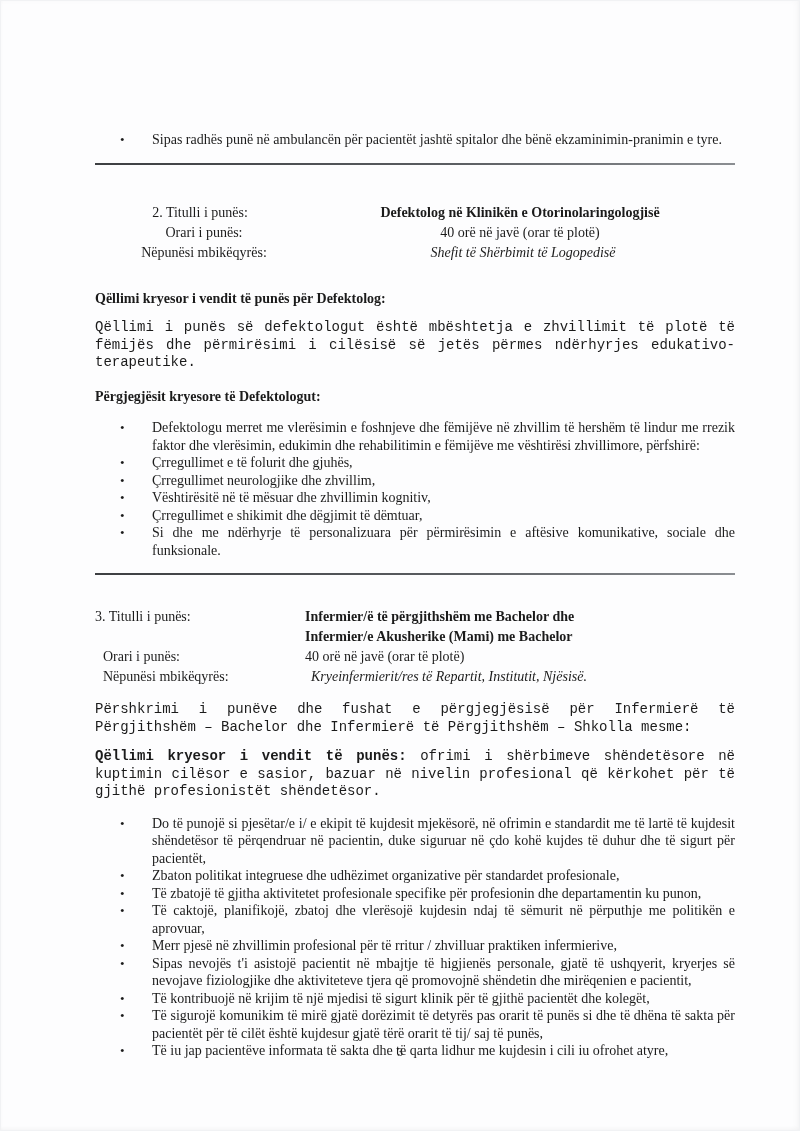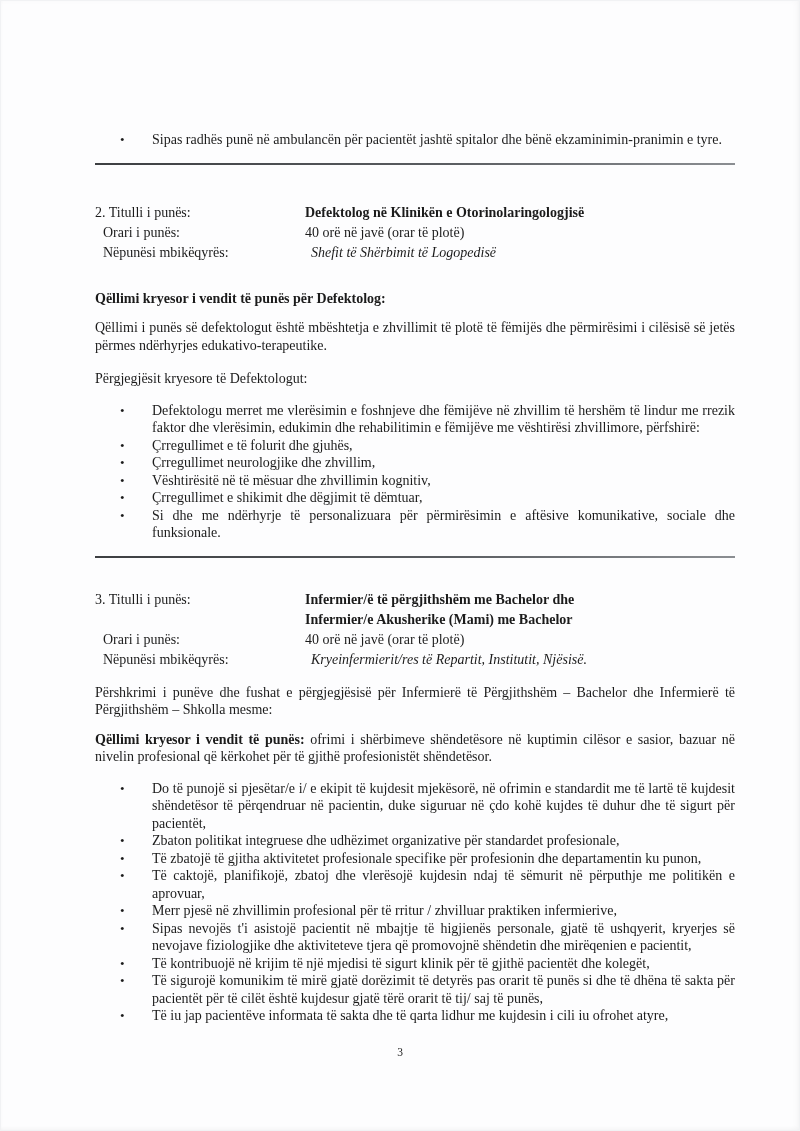--- a/index.html
+++ b/index.html
@@ -15,45 +15,45 @@
     overflow: hidden;
   }
   .content {
     position: absolute;
     left: 95px;
     top: 131px;
     width: 640px;
     font-size: 14px;
     line-height: 17.5px;
   }
-  .para { text-align: justify; }
+  .para { text-align: justify; font-family: Liberation Mono, monospace; }
   .bold { font-weight: bold; }
   .rule {
     height: 2px;
     background: linear-gradient(to right, #3d3f42, #5a5d61 55%, #8b8e92);
     margin-top: 14px;
     border: none;
   }
   .kv {
     display: grid;
     grid-template-columns: 210px 1fr;
     row-gap: 0;
     line-height: 20px;
   }
   .kv .label { padding-left: 0; }
   .kv .label.sub { padding-left: 8px; }
   .kv .value { }
   .kv .value.indent { padding-left: 6px; font-style: italic; }
   .prelines { white-space: pre-line; }
   .heading { font-weight: bold; margin-top: 27px; }
-  .heading2 { font-weight: normal; margin-top: 16px; }
+  .heading2 { font-weight: bold; margin-top: 16px; }
   .mt12 { margin-top: 12px; }
   .mt14 { margin-top: 14px; }
   .mt18 { margin-top: 32px; }
-  .mt38 { margin-top: 38px; }
+  .mt38 { margin-top: 38px; text-align: center; }
   .bullets { margin-top: 14px; }
   .bullet-item { display: flex; align-items: flex-start; padding-left: 25px; }
   .bullet-item .marker {
     width: 32px;
     flex: 0 0 32px;
     font-size: 13px;
     line-height: 17.5px;
   }
   .bullet-item .btext { flex: 1 1 auto; text-align: justify; }
   .page-number {

